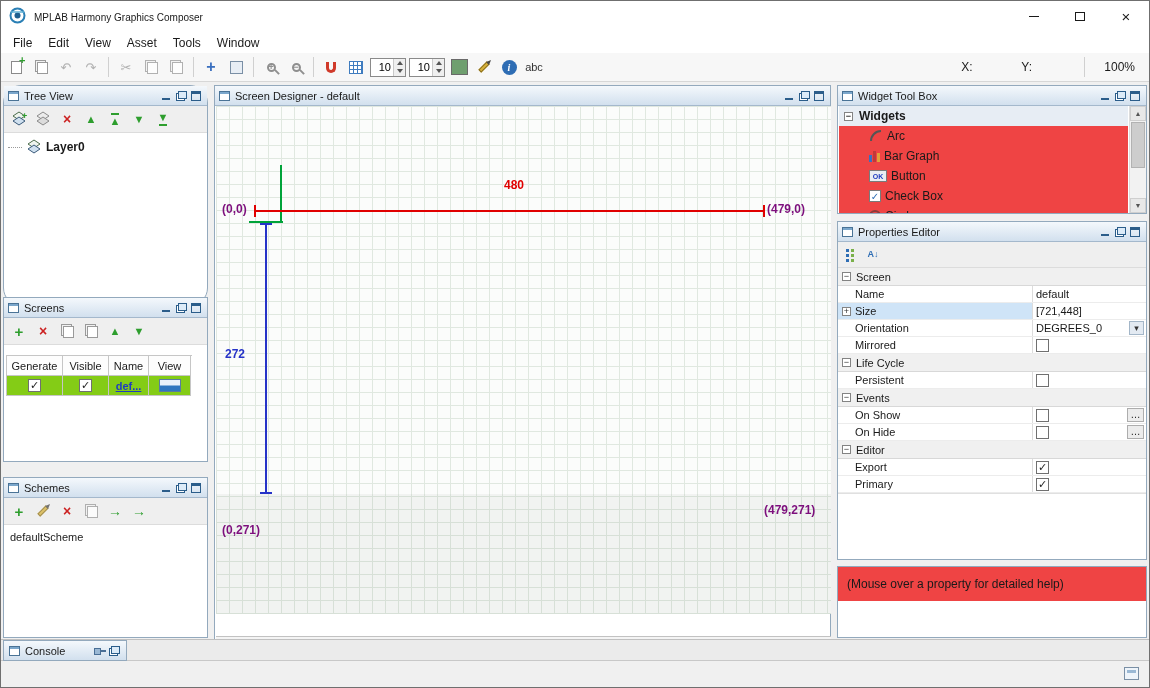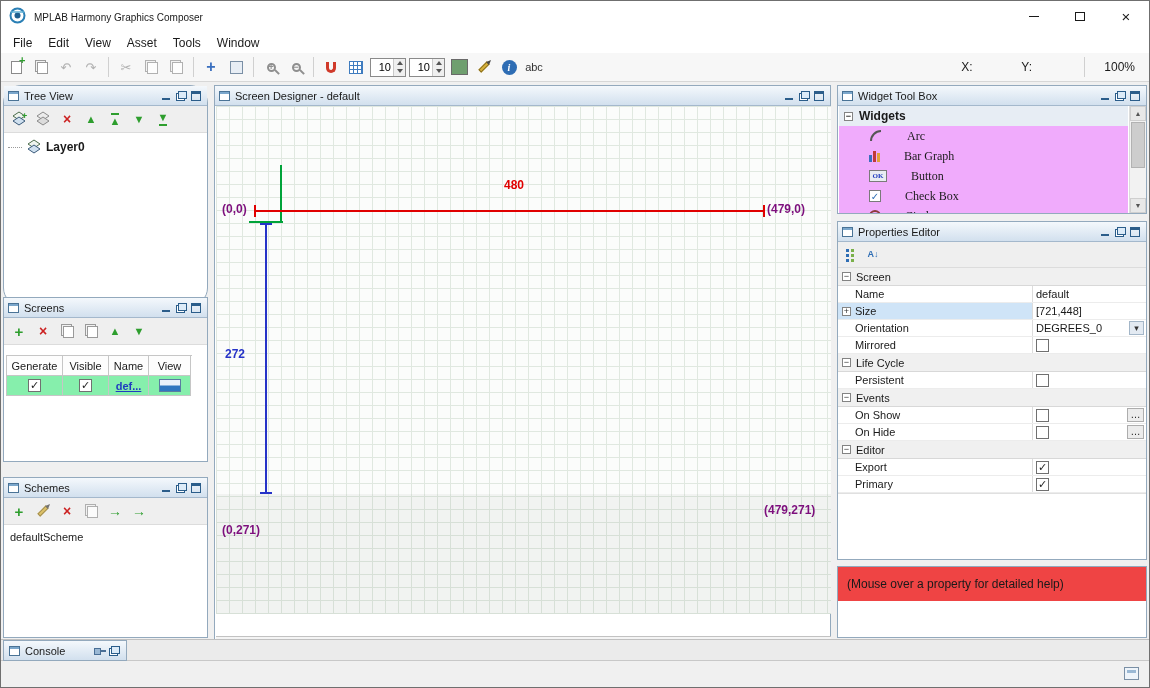--- a/index.html
+++ b/index.html
@@ -72,21 +72,21 @@
   .arr-stack{display:inline-flex;flex-direction:column;align-items:center;line-height:1;}
   .arr-stack .bar{width:8px;height:2px;background:#2e9e2e;margin:1px 0;}
   .green-right{color:#2e9e2e;font-weight:bold;font-size:14px;line-height:1;}
   
   .tree-content{padding:6px 4px;background:#fff;}
   .tree-row{display:flex;align-items:center;gap:4px;}
   .tree-dots{width:14px;border-top:1px dotted #9a9a9a;display:inline-block;}
   .tree-label{font-weight:bold;}
   
   .screens-table{margin:10px 2px 0 2px;display:grid;grid-template-columns:56px 46px 40px 42px;border-top:1px solid #c6c6c6;border-left:1px solid #c6c6c6;font-size:11px;width:186px;}
-  .sc-cell{border-right:1px solid #c6c6c6;border-bottom:1px solid #c6c6c6;height:20px;display:flex;align-items:center;justify-content:center;background:#86efac;}
+  .sc-cell{border-right:1px solid #c6c6c6;border-bottom:1px solid #c6c6c6;height:20px;display:flex;align-items:center;justify-content:center;background:#84cc16;}
   .sc-head{background:#fdfdfd;}
   .screens-name{color:#1f3bbf;font-weight:bold;text-decoration:underline;}
   .view-icon{width:22px;height:13px;border:1px solid #5a7ca0;background:linear-gradient(180deg,#e8f2fb 45%,#2e77c0 55%);display:inline-block;}
   
   .checkbox{width:13px;height:13px;border:1px solid #707070;background:#fff;display:inline-flex;align-items:center;justify-content:center;font-size:11px;line-height:1;color:#222;}
   .checkbox.checked::after{content:"✓";}
   
   .schemes-content{padding:6px;font-size:11px;background:#fff;}
   
   #designer-canvas{position:absolute;left:1px;top:20px;width:615px;height:508px;overflow:hidden;background-color:#fbfcfb;background-image:linear-gradient(to right,#e0e8e0 1px,transparent 1px),linear-gradient(to bottom,#e0e8e0 1px,transparent 1px);background-size:13px 13px;cursor:crosshair;}
@@ -98,23 +98,23 @@
   .red-hline{position:absolute;left:38px;top:104px;width:511px;height:2px;background:#e00000;}
   .red-tick{position:absolute;top:99px;width:2px;height:12px;background:#e00000;}
   .blue-vline{position:absolute;left:49px;top:117px;width:2px;height:271px;background:#2633c8;}
   .blue-tick{position:absolute;left:44px;width:12px;height:2px;background:#2633c8;}
   .green-vline{position:absolute;left:64px;top:59px;width:2px;height:58px;background:#00a33a;}
   .green-hline{position:absolute;left:33px;top:115px;width:34px;height:2px;background:#00a33a;}
   #designer-tabbar{position:absolute;left:1px;bottom:0;width:615px;height:24px;background:#f4f4f4;border-top:1px solid #c2c2c2;display:flex;align-items:center;}
   .doc-tab{margin-left:6px;height:20px;display:inline-flex;align-items:center;gap:9px;padding:0 9px;background:#fff;border:1px solid #9fb6ca;font-size:11px;cursor:pointer;}
   .tab-close{color:#555;font-size:12px;cursor:pointer;}
   
-  .wtb-content{position:absolute;left:1px;top:20px;right:18px;bottom:0;overflow:hidden;background:#f0abfc;}
+  .wtb-content{position:absolute;left:1px;top:20px;right:18px;bottom:0;overflow:hidden;background:#ef4444;}
   .wtb-group{height:20px;display:flex;align-items:center;gap:6px;padding-left:5px;background:#e7edf4;font-weight:bold;font-size:12px;}
-  .wtb-item{height:20px;display:flex;align-items:center;gap:24px;padding-left:30px;font-size:12px;cursor:pointer;font-family:Liberation Serif, serif;}
+  .wtb-item{height:20px;display:flex;align-items:center;gap:4px;padding-left:30px;font-size:12px;cursor:pointer;}
   .expander-box{width:9px;height:9px;border:1px solid #838383;background:#fff;display:inline-flex;align-items:center;justify-content:center;font-size:9px;line-height:1;color:#333;flex:none;}
   .expander-box.minus::after{content:"−";}
   .expander-box.plus::after{content:"+";}
   .bar-graph-icon{display:inline-flex;align-items:flex-end;gap:1px;height:12px;}
   .bar-graph-icon i{width:3px;display:inline-block;}
   .bg-b1{height:7px;background:#3a6fbf;}
   .bg-b2{height:11px;background:#c03a3a;}
   .bg-b3{height:9px;background:#e0a23a;}
   .button-icon{width:18px;height:12px;border:1px solid #7a7a7a;background:#e9edf2;display:inline-flex;align-items:center;justify-content:center;font-size:7px;color:#1f3bbf;font-weight:bold;}
   .cb-icon{width:12px;height:12px;border:1px solid #7a7a7a;background:#fff;display:inline-flex;align-items:center;justify-content:center;font-size:10px;color:#2e6db4;}

